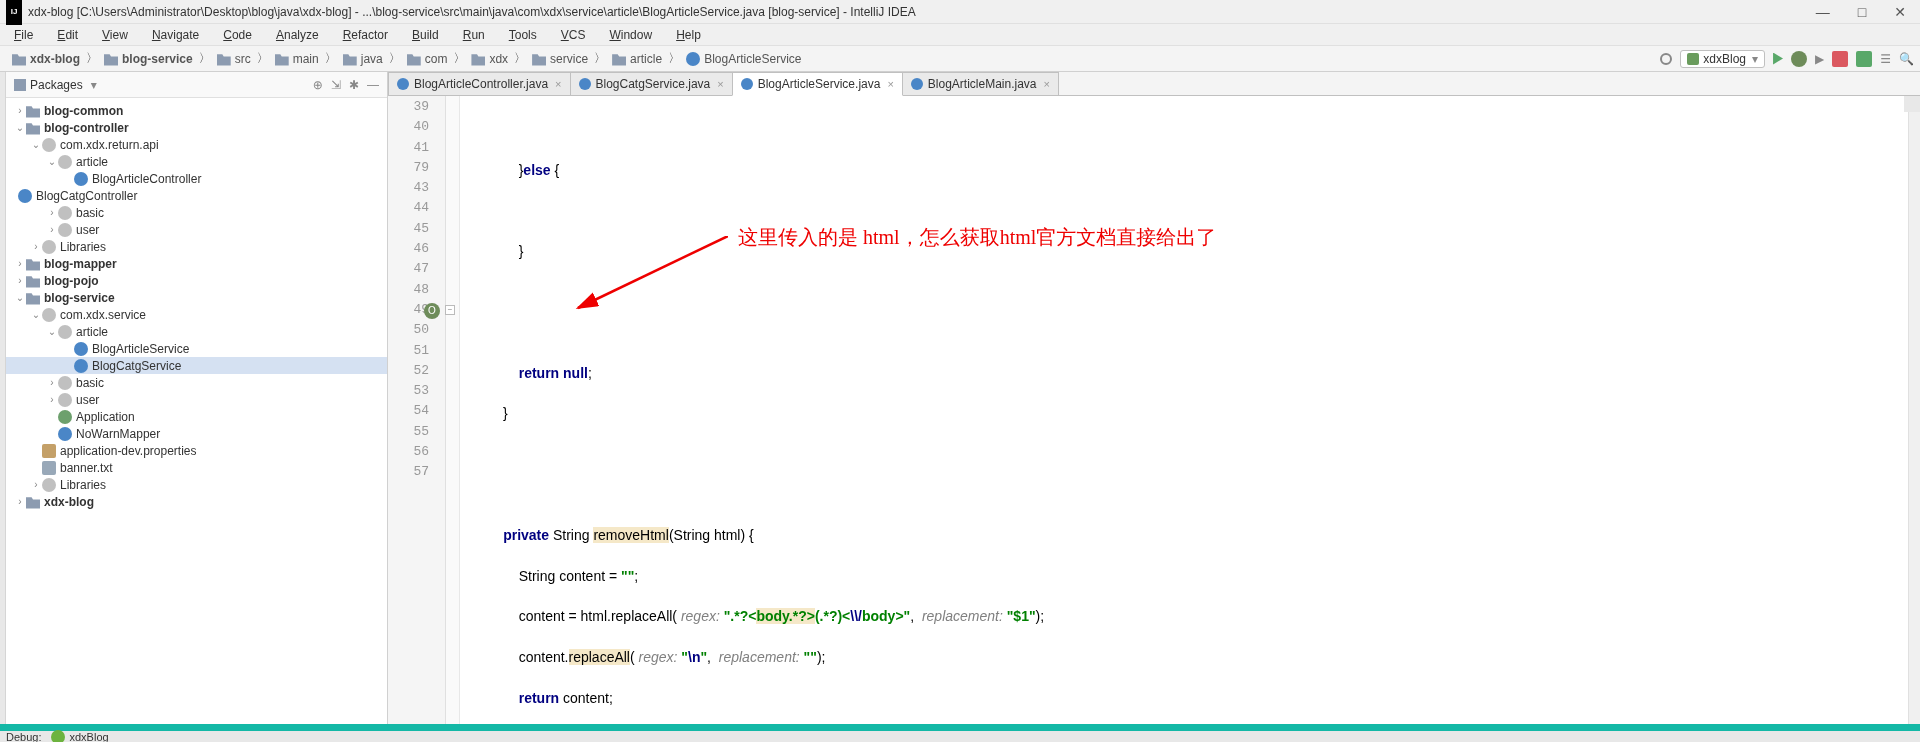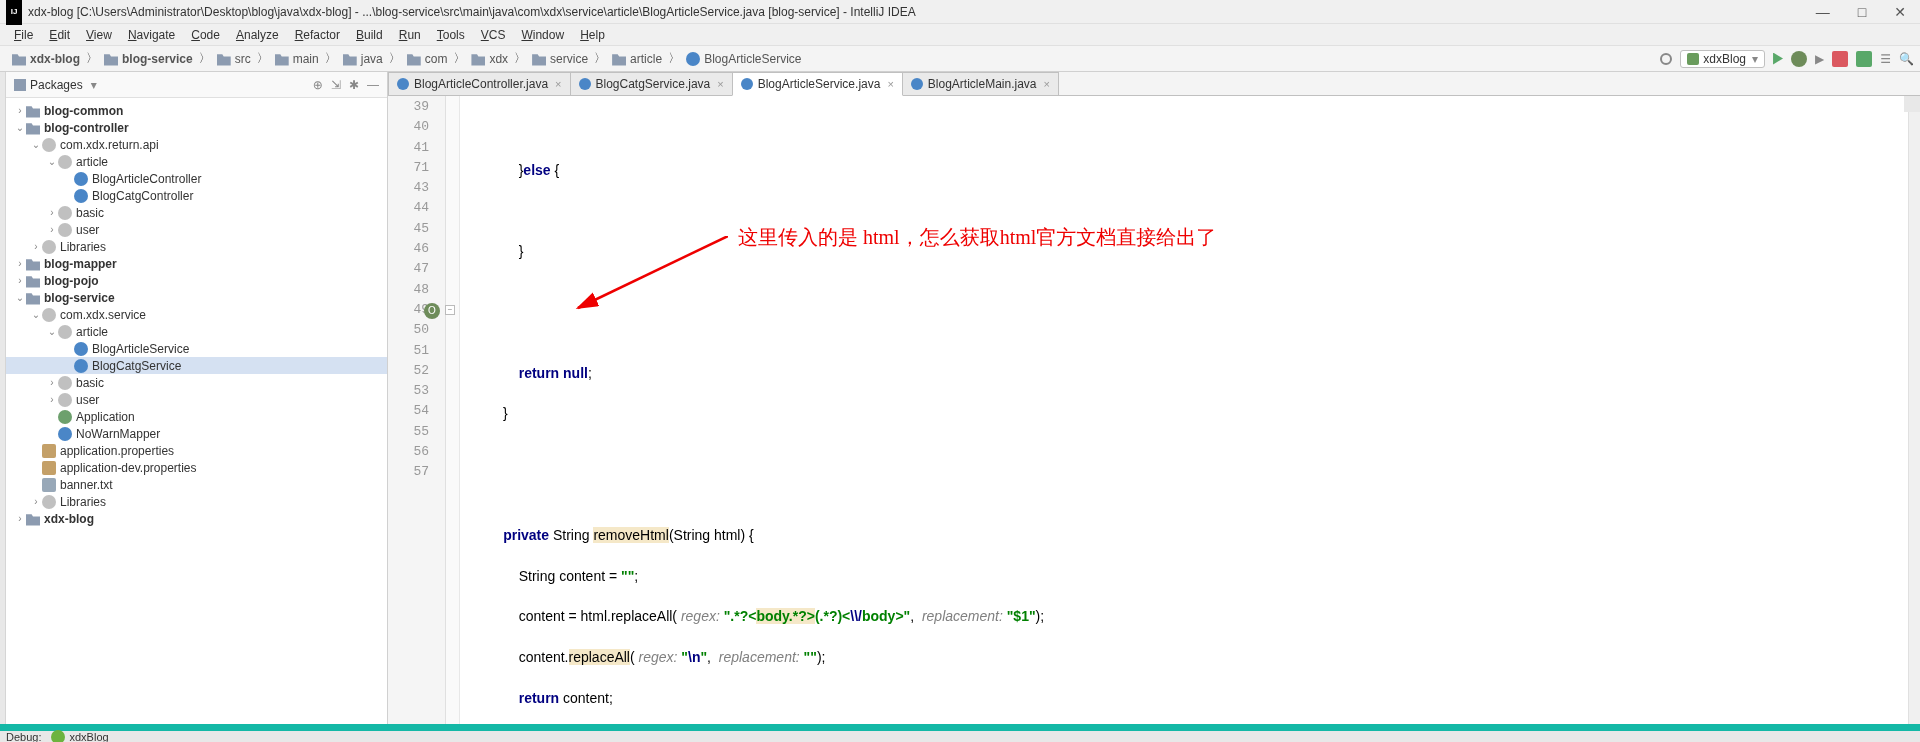--- a/index.html
+++ b/index.html
@@ -2,21 +2,21 @@
 <html><head>
 <meta charset="utf-8">
 <style>
 * { margin:0; padding:0; box-sizing:border-box; font-family:"Segoe UI",Arial,sans-serif; }
 body { background:#f0f0f0; width:1920px; height:742px; overflow:hidden; font-size:12px; color:#333; position:relative; }
 .titlebar { height:24px; background:#f0f0f0; display:flex; align-items:center; padding:0 6px; border-bottom:1px solid #e0e0e0; }
 .titlebar .idea-logo { width:16px; height:26px; background:#000; margin-right:6px; display:flex; align-items:center; justify-content:center; color:#fff; font-size:8px; font-weight:bold; }
 .titlebar .title-text { flex:1; font-size:12px; color:#333; }
 .winctrls { display:flex; gap:28px; margin-right:8px; }
 .winctrls span { font-size:14px; color:#555; cursor:pointer; }
-.menubar { height:22px; display:flex; align-items:center; padding:0 6px; gap:0; background:#f0f0f0; border-bottom:1px solid #e0e0e0; }
+.menubar { height:22px; display:flex; align-items:center; padding:0 6px; gap:8px; background:#f0f0f0; border-bottom:1px solid #e0e0e0; }
 .menubar span { padding:2px 8px; font-size:12px; color:#333; cursor:pointer; }
 .navbar { height:26px; display:flex; align-items:center; padding:0 6px; background:#f4f4f4; border-bottom:1px solid #d0d0d0; }
 .crumb { display:flex; align-items:center; gap:4px; padding:1px 6px; font-size:12px; color:#555; }
 .crumb .ico { width:14px; height:14px; display:inline-block; }
 .ico-dir { background:#8c9bb0; clip-path:polygon(0 20%,40% 20%,50% 35%,100% 35%,100% 100%,0 100%); }
 .ico-pkg { background:#c0c0c0; border-radius:50%; }
 .ico-class { background:#4a86c7; border-radius:50%; }
 .ico-java { background:#6da06d; border-radius:50%; }
 .ico-prop { background:#c4a068; border-radius:2px; }
 .ico-txt { background:#98a8b8; border-radius:2px; }
@@ -203,21 +203,21 @@
         <div class="tree-item" style="padding-left: 40px;">
           <span class="twisty">⌄</span>
           <span class="ico ico-pkg"></span>
           <span class="label">article</span>
         </div>
         <div class="tree-item" style="padding-left: 56px;">
           <span class="twisty"></span>
           <span class="ico ico-class"></span>
           <span class="label">BlogArticleController</span>
         </div>
-        <div class="tree-item" style="padding-left: 56px;">
+        <div class="tree-item" style="">
           <span class="twisty"></span>
           <span class="ico ico-class"></span>
           <span class="label">BlogCatgController</span>
         </div>
         <div class="tree-item" style="padding-left: 40px;">
           <span class="twisty">›</span>
           <span class="ico ico-pkg"></span>
           <span class="label">basic</span>
         </div>
         <div class="tree-item" style="padding-left: 40px;">
@@ -277,25 +277,20 @@
         </div>
         <div class="tree-item" style="padding-left: 40px;">
           <span class="twisty"></span>
           <span class="ico ico-java"></span>
           <span class="label">Application</span>
         </div>
         <div class="tree-item" style="padding-left: 40px;">
           <span class="twisty"></span>
           <span class="ico ico-class"></span>
           <span class="label">NoWarnMapper</span>
-        </div>
-        <div class="tree-item" style="padding-left: 24px;">
-          <span class="twisty"></span>
-          <span class="ico ico-prop"></span>
-          <span class="label">application.properties</span>
         </div>
         <div class="tree-item" style="padding-left: 24px;">
           <span class="twisty"></span>
           <span class="ico ico-prop"></span>
           <span class="label">application-dev.properties</span>
         </div>
         <div class="tree-item" style="padding-left: 24px;">
           <span class="twisty"></span>
           <span class="ico ico-txt"></span>
           <span class="label">banner.txt</span>
@@ -335,21 +330,21 @@
           <span>BlogArticleMain.java</span>
           <span class="close">×</span>
         </div>
       </div>
     <div class="editor-body">
       <div class="gutter" id="gutter">
         <div class="override-marker" style="top:207px;">O</div>
       <div class="line-no">39</div>
           <div class="line-no">40</div>
           <div class="line-no">41</div>
-          <div class="line-no">71</div>
+          <div class="line-no">79</div>
           <div class="line-no">43</div>
           <div class="line-no">44</div>
           <div class="line-no">45</div>
           <div class="line-no">46</div>
           <div class="line-no">47</div>
           <div class="line-no">48</div>
           <div class="line-no">49</div>
           <div class="line-no">50</div>
           <div class="line-no">51</div>
           <div class="line-no">52</div>

